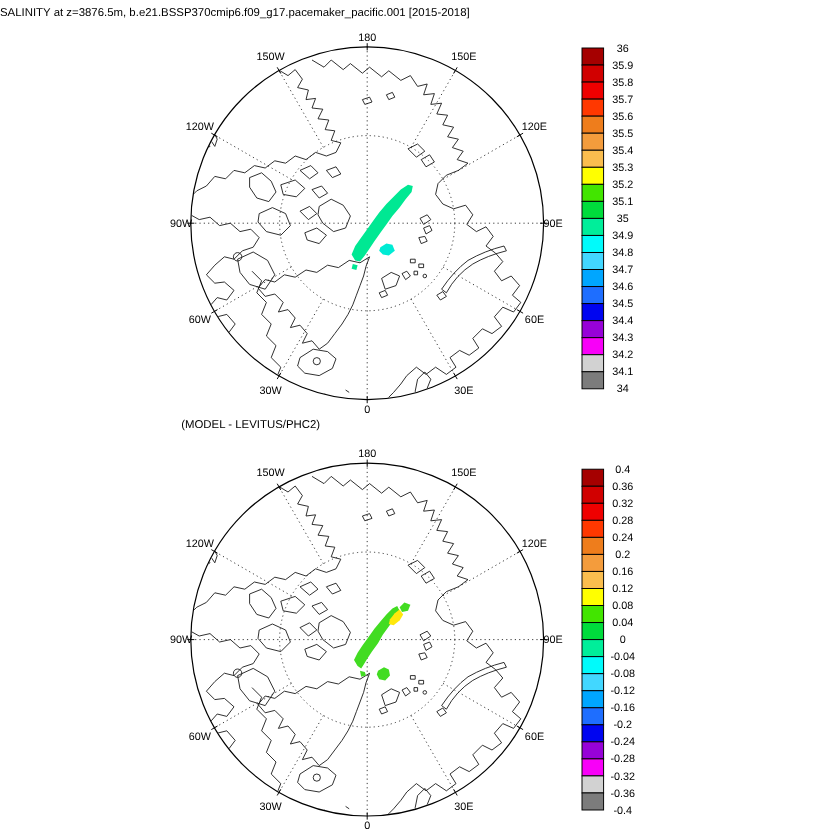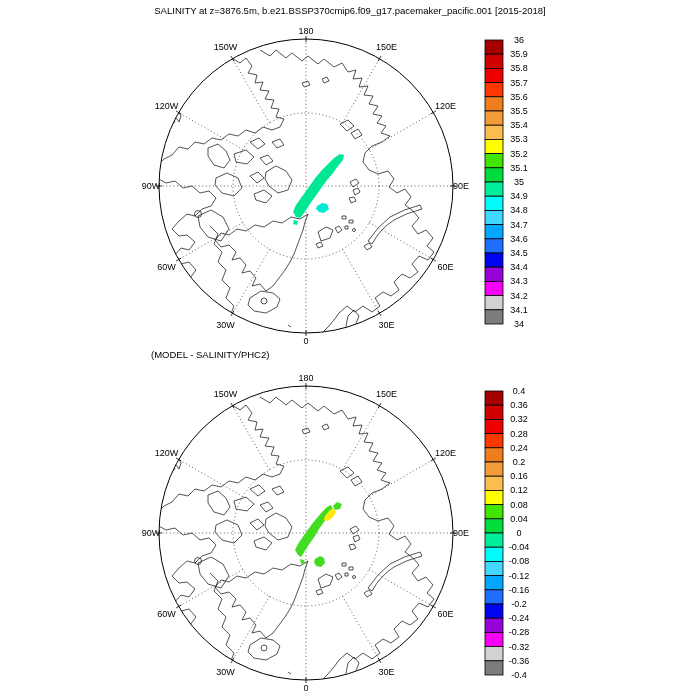--- a/index.html
+++ b/index.html
@@ -1,32 +1,32 @@
 <!DOCTYPE html>
 <html><head>
 <meta charset="utf-8">
 <style>
   html,body{margin:0;padding:0;background:#ffffff;}
   body{width:700px;height:700px;position:relative;font-family:"Liberation Sans",sans-serif;color:#000;overflow:hidden;}
-  .title{position:absolute;top:5px;left:0;width:700px;text-align:center;font-size:9.5px;letter-spacing:0;}
+  .title{position:absolute;top:5px;left:0;width:700px;text-align:left;font-size:9.5px;letter-spacing:0;}
   .panel2label{position:absolute;top:349px;left:151px;font-size:9.5px;}
   svg{position:absolute;top:0;left:0;}
   svg text{font-family:"Liberation Sans",sans-serif;}
   .maplabel{font-size:9px;fill:#000;}
   .cblabel{font-size:9px;fill:#000;}
   .tick{stroke:#000;stroke-width:0.8;}
   #coastline path, #coastline circle{fill:none;stroke:#1a1a1a;stroke-width:0.75;stroke-linejoin:round;}
   .grid-solid{fill:none;stroke:#000;stroke-width:1;}
   .grid-dot{fill:none;stroke:#333;stroke-width:0.8;stroke-dasharray:1,2.6;}
 </style>
 </head>
 <body>
 
 <div class="title">SALINITY at z=3876.5m, b.e21.BSSP370cmip6.f09_g17.pacemaker_pacific.001 [2015-2018]</div>
-<div class="panel2label">(MODEL - SALINITY/PHC2)</div>
+<div class="panel2label">(MODEL - LEVITUS/PHC2)</div>
 
 <svg id="fig" width="700" height="700" viewBox="0 0 700 700">
   <defs>
     <clipPath id="mapclip">
         <circle cx="0" cy="0" r="146.5"></circle>
       </clipPath>
 
     <g id="graticule">
       <circle cx="0" cy="0" r="147" class="grid-solid"></circle>
       <circle cx="0" cy="0" r="73" class="grid-dot"></circle>

